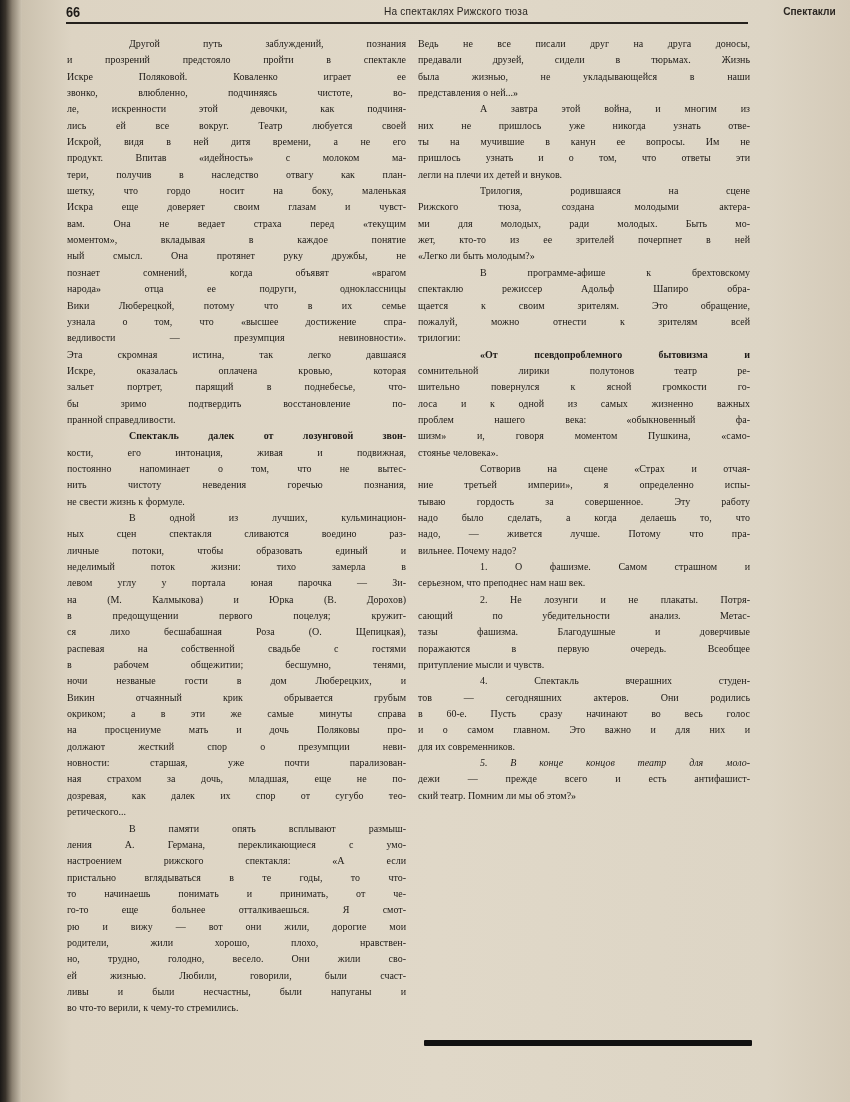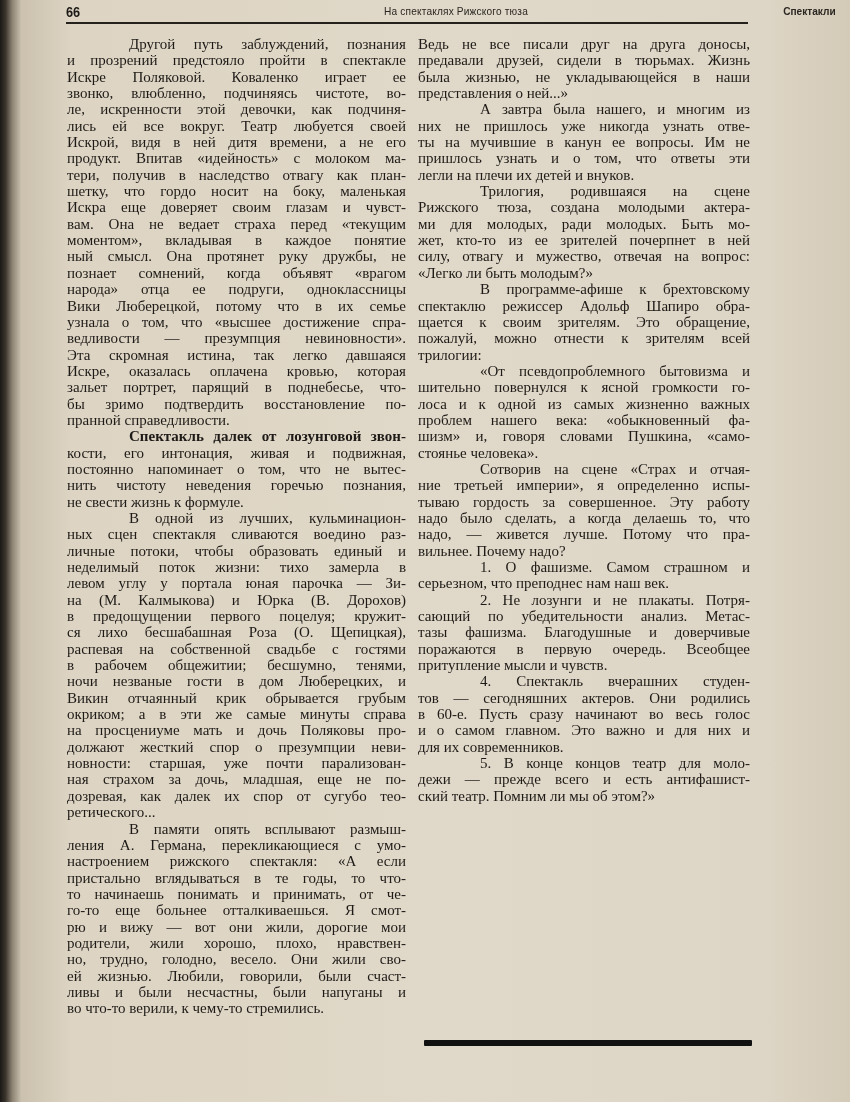--- a/index.html
+++ b/index.html
@@ -37,21 +37,21 @@
       font-family: "Liberation Sans", "DejaVu Sans", sans-serif;
       font-size: 11.5px; font-weight: bold; color: #2a2622;
       transform: scaleX(0.88); transform-origin: right center;
     }
     .header-rule {
       position: absolute; left: 66px; top: 22px; width: 682px; height: 2px;
       background: #25211d;
     }
     .col {
       position: absolute; top: 36px;
-      font-size: 15px; line-height: 16.35px;
+      font-size: 10px; line-height: 16.35px;
       text-align: justify;
     }
     .col-left { left: 67px; width: 339px; }
     .col-right { left: 418px; width: 332px; }
     .col p { margin: 0; text-indent: 0; }
     .col .line { display: block; text-align: justify; text-align-last: justify; white-space: nowrap; }
     .col .line.last { text-align-last: left; }
     .bottom-rule {
       position: absolute; left: 424px; top: 1040px; width: 328px; height: 6px;
       background: #111; border-radius: 1px;
@@ -141,47 +141,47 @@
     </p>
   </div>
 <div class="col col-right" id="col-right">
     <p>
       <span class="line">Ведь не все писали друг на друга доносы,</span>
       <span class="line">предавали друзей, сидели в тюрьмах. Жизнь</span>
       <span class="line">была жизнью, не укладывающейся в наши</span>
       <span class="line last">представления о ней...»</span>
     </p>
     <p>
-      <span class="line" style="padding-left: 62px;">А завтра была нашего, и многим из</span>
+      <span class="line" style="padding-left: 62px;">А завтра этой война, и многим из</span>
       <span class="line">них не пришлось уже никогда узнать отве-</span>
       <span class="line">ты на мучившие в канун ее вопросы. Им не</span>
       <span class="line">пришлось узнать и о том, что ответы эти</span>
       <span class="line last">легли на плечи их детей и внуков.</span>
     </p>
     <p>
       <span class="line" style="padding-left: 62px; font-family: Liberation Serif, serif;">Трилогия, родившаяся на сцене</span>
       <span class="line">Рижского тюза, создана молодыми актера-</span>
       <span class="line">ми для молодых, ради молодых. Быть мо-</span>
       <span class="line">жет, кто-то из ее зрителей почерпнет в ней</span>
-      <span class="line">силу, отвагу и мужество, отвечая на вопрос:</span>
       <span class="line last">«Легко ли быть молодым?»</span>
     </p>
     <p>
       <span class="line" style="padding-left: 62px;">В программе-афише к брехтовскому</span>
       <span class="line">спектаклю режиссер Адольф Шапиро обра-</span>
       <span class="line">щается к своим зрителям. Это обращение,</span>
       <span class="line">пожалуй, можно отнести к зрителям всей</span>
       <span class="line last">трилогии:</span>
     </p>
     <p>
-      <span class="line" style="padding-left: 62px;">«От псевдопроблемного бытовизма и</span>
+      <span class="line" style="padding-left: 62px; font-weight: bold;">«От псевдопроблемного бытовизма и</span>
+      <span class="line">сомнительной лирики полутонов театр ре-</span>
       <span class="line">шительно повернулся к ясной громкости го-</span>
       <span class="line">лоса и к одной из самых жизненно важных</span>
       <span class="line">проблем нашего века: «обыкновенный фа-</span>
-      <span class="line">шизм» и, говоря словами Пушкина, «само-</span>
+      <span class="line">шизм» и, говоря моментом Пушкина, «само-</span>
       <span class="line last">стоянье человека».</span>
     </p>
     <p>
       <span class="line" style="padding-left: 62px;">Сотворив на сцене «Страх и отчая-</span>
       <span class="line">ние третьей империи», я определенно испы-</span>
       <span class="line">тываю гордость за совершенное. Эту работу</span>
       <span class="line">надо было сделать, а когда делаешь то, что</span>
       <span class="line">надо, — живется лучше. Потому что пра-</span>
       <span class="line last">вильнее. Почему надо?</span>
     </p>
@@ -197,19 +197,19 @@
       <span class="line last">притупление мысли и чувств.</span>
     </p>
     <p>
       <span class="line" style="padding-left: 62px;">4. Спектакль вчерашних студен-</span>
       <span class="line">тов — сегодняшних актеров. Они родились</span>
       <span class="line">в 60-е. Пусть сразу начинают во весь голос</span>
       <span class="line">и о самом главном. Это важно и для них и</span>
       <span class="line last">для их современников.</span>
     </p>
     <p>
-      <span class="line" style="padding-left: 62px;">5. В конце концов театр для моло-</span>
+      <span class="line" style="padding-left: 62px; font-style: italic;">5. В конце концов театр для моло-</span>
       <span class="line">дежи — прежде всего и есть антифашист-</span>
       <span class="line last">ский театр. Помним ли мы об этом?»</span>
     </p>
   </div>
 
 <div class="bottom-rule"></div>
 
 </body></html>

